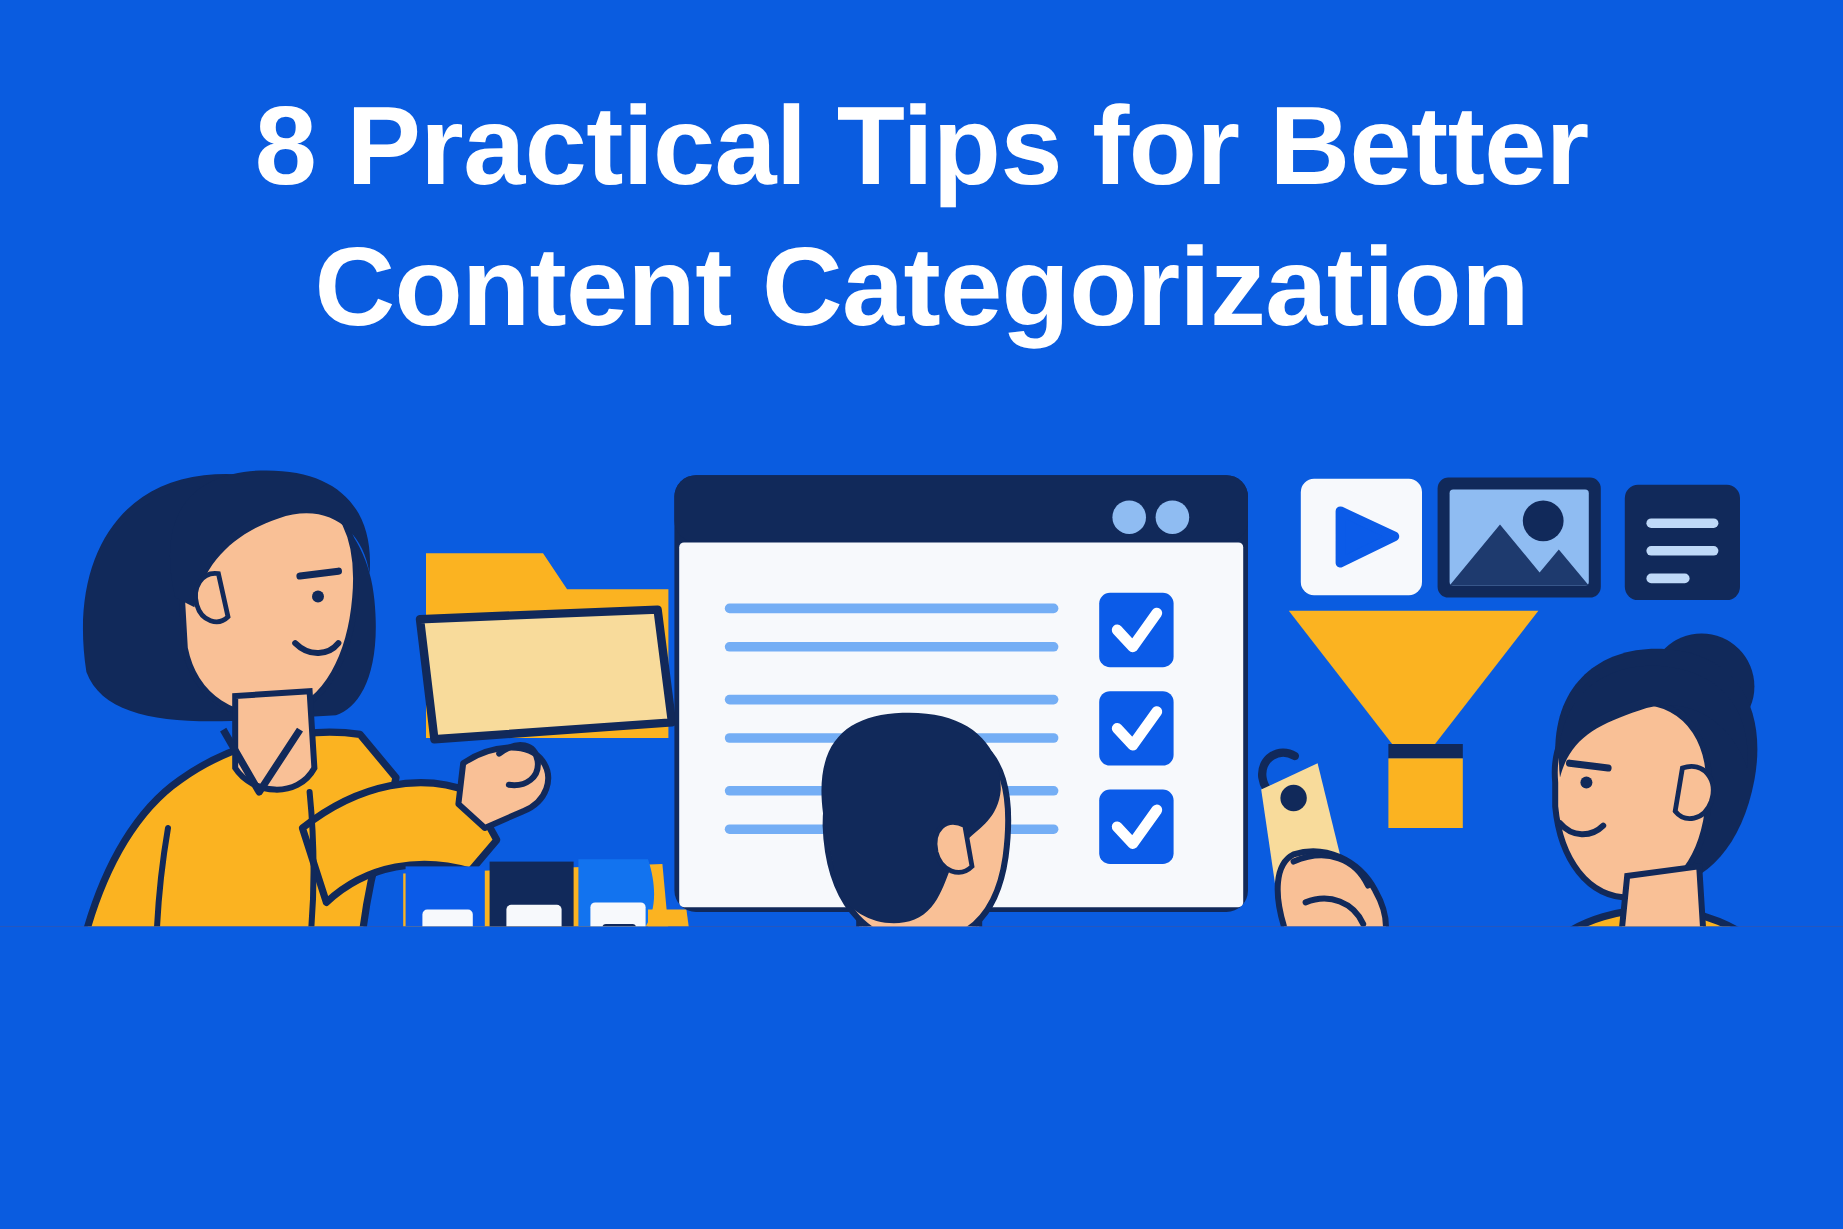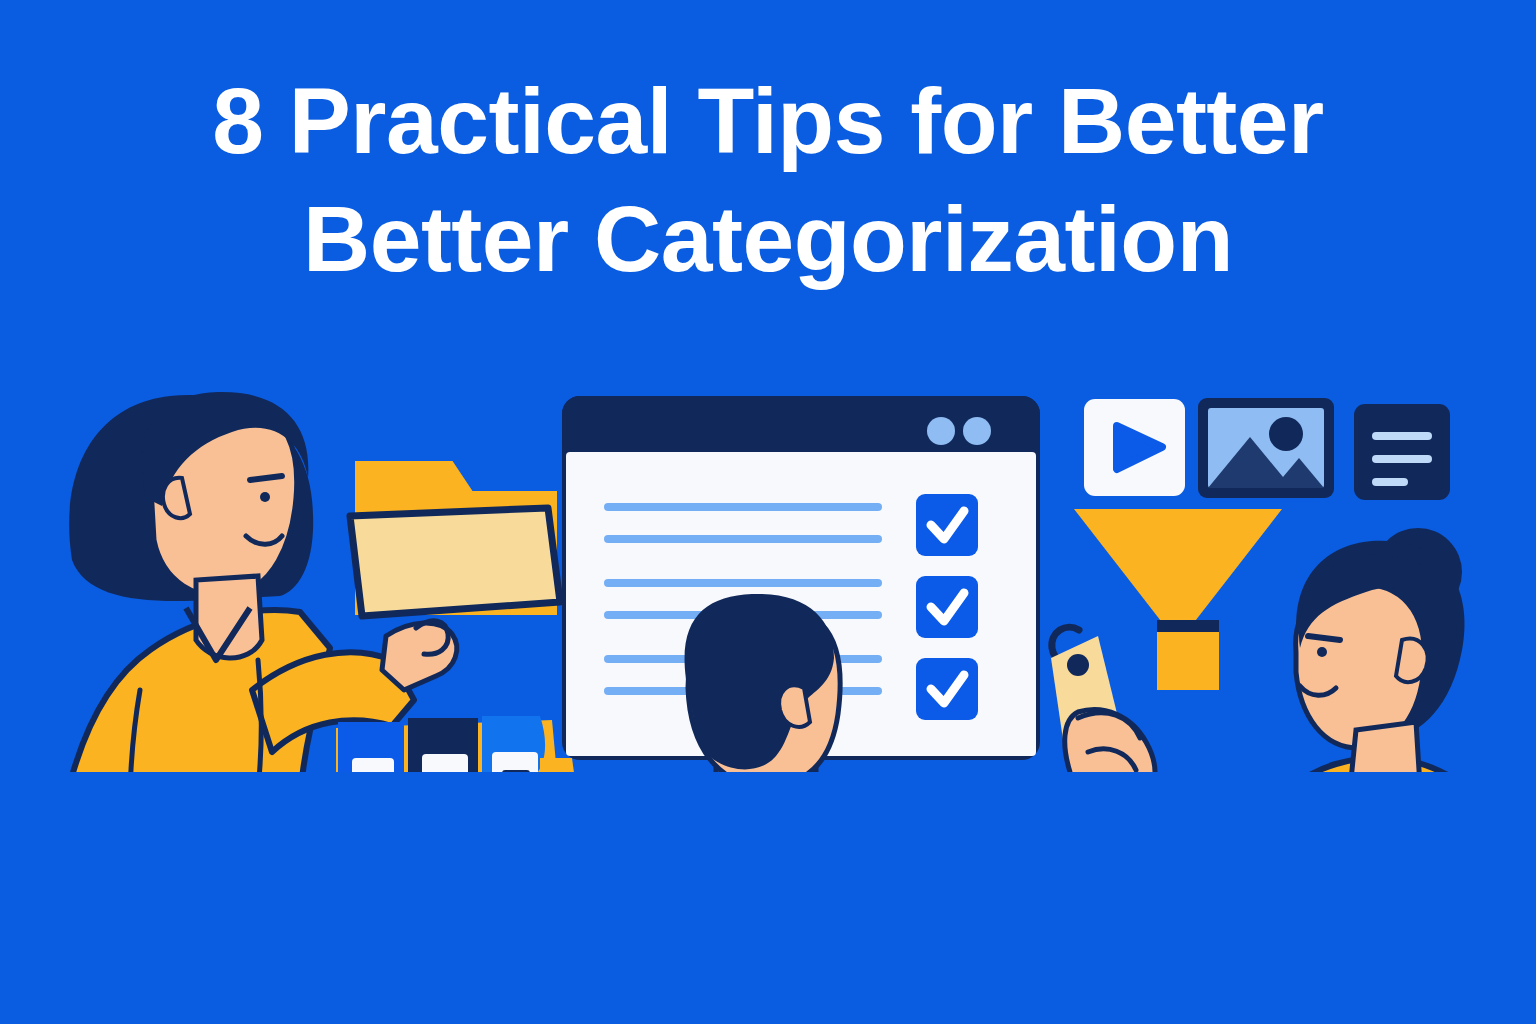--- a/index.html
+++ b/index.html
@@ -245,16 +245,16 @@
     <path d="M996 922 C 1010 908, 1040 908, 1052 922 L 1052 942 L 996 942 Z" fill="#11295A"></path>
 
     <rect x="618" y="858" width="238" height="166" rx="16" fill="#11295A" stroke="#11295A" stroke-width="6"></rect>
 
     <path d="M0 940 L 1536 940" stroke="#11295A" stroke-width="8" fill="none"></path>
     <rect x="0" y="944" width="1536" height="80" fill="#0A5CE0"></rect>
   </svg>
 
   <div id="title-block">
     <span class="title-line">8 Practical Tips for Better</span>
-    <span class="title-line">Better Categorization</span>
+    <span class="title-line">Content Categorization</span>
   </div>
 
 </div>
 
 </body></html>

